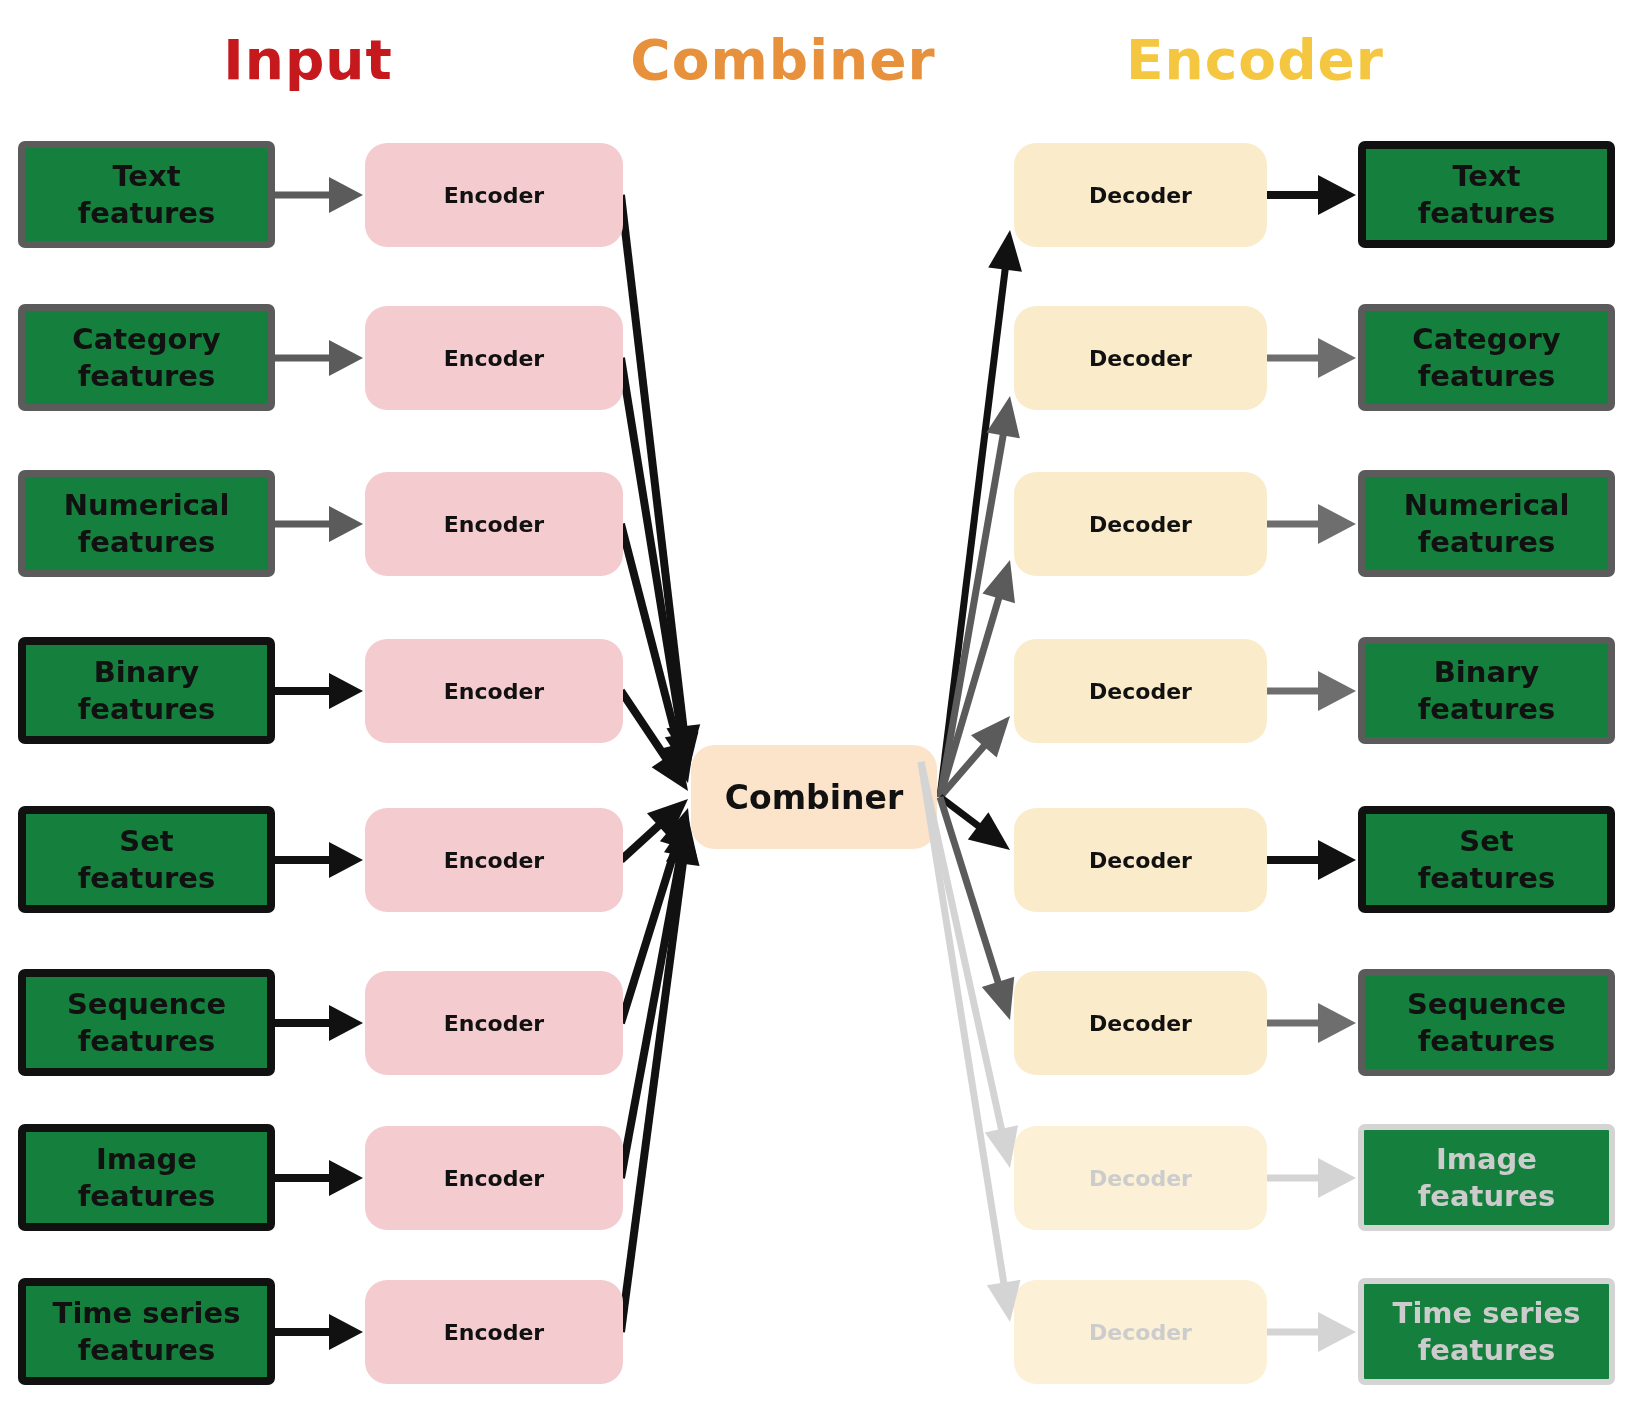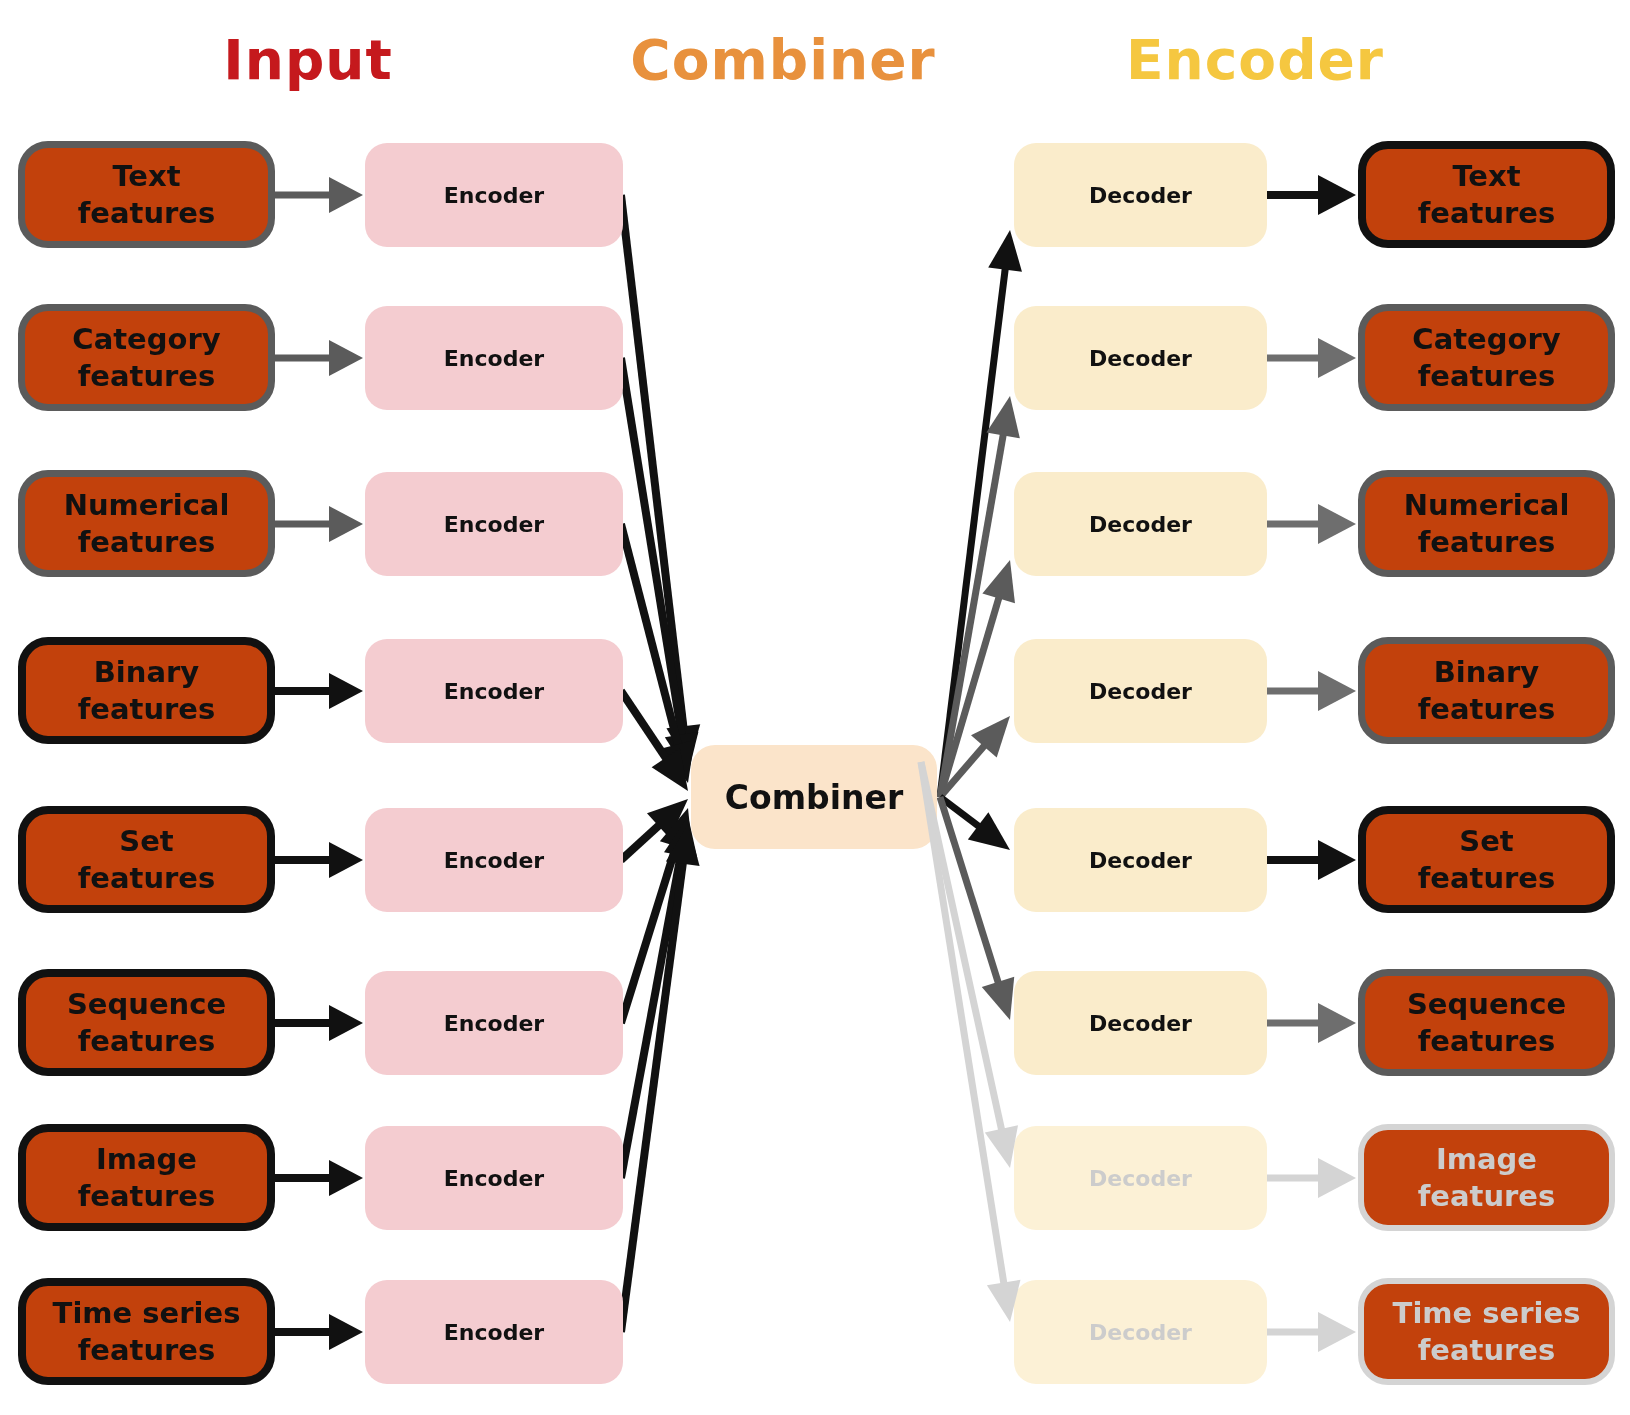--- a/index.html
+++ b/index.html
@@ -9,23 +9,23 @@
   }
   svg.layer{position:absolute;left:0;top:0;width:1630px;height:1415px;pointer-events:none;}
   #arrows-under{z-index:0;}
   #boxes{position:absolute;left:0;top:0;width:100%;height:100%;z-index:1;}
   #arrows-over{z-index:2;}
   .hdr{
     position:absolute;top:28px;width:320px;text-align:center;
     font-size:55px;letter-spacing:1px;z-index:1;
   }
   .box{
-    position:absolute;box-sizing:border-box;background:#c2410c;
+    position:absolute;box-sizing:border-box;background:#15803d;
     display:flex;flex-direction:column;align-items:center;justify-content:center;
-    text-align:center;border-radius:30px;
+    text-align:center;border-radius:7px;
   }
   .soft{border:none;border-radius:22px;}
   .lbl{font-size:29px;line-height:37px;color:#111111;white-space:nowrap;}
   .single{font-size:22px;color:#111111;white-space:nowrap;}
   #combiner-box{
     position:absolute;left:691px;top:745px;width:246px;height:104px;
     border-radius:24px;display:flex;align-items:center;justify-content:center;z-index:1;
   }
   #combiner-box .clbl{font-size:33px;color:#111111;white-space:nowrap;}
 </style>

